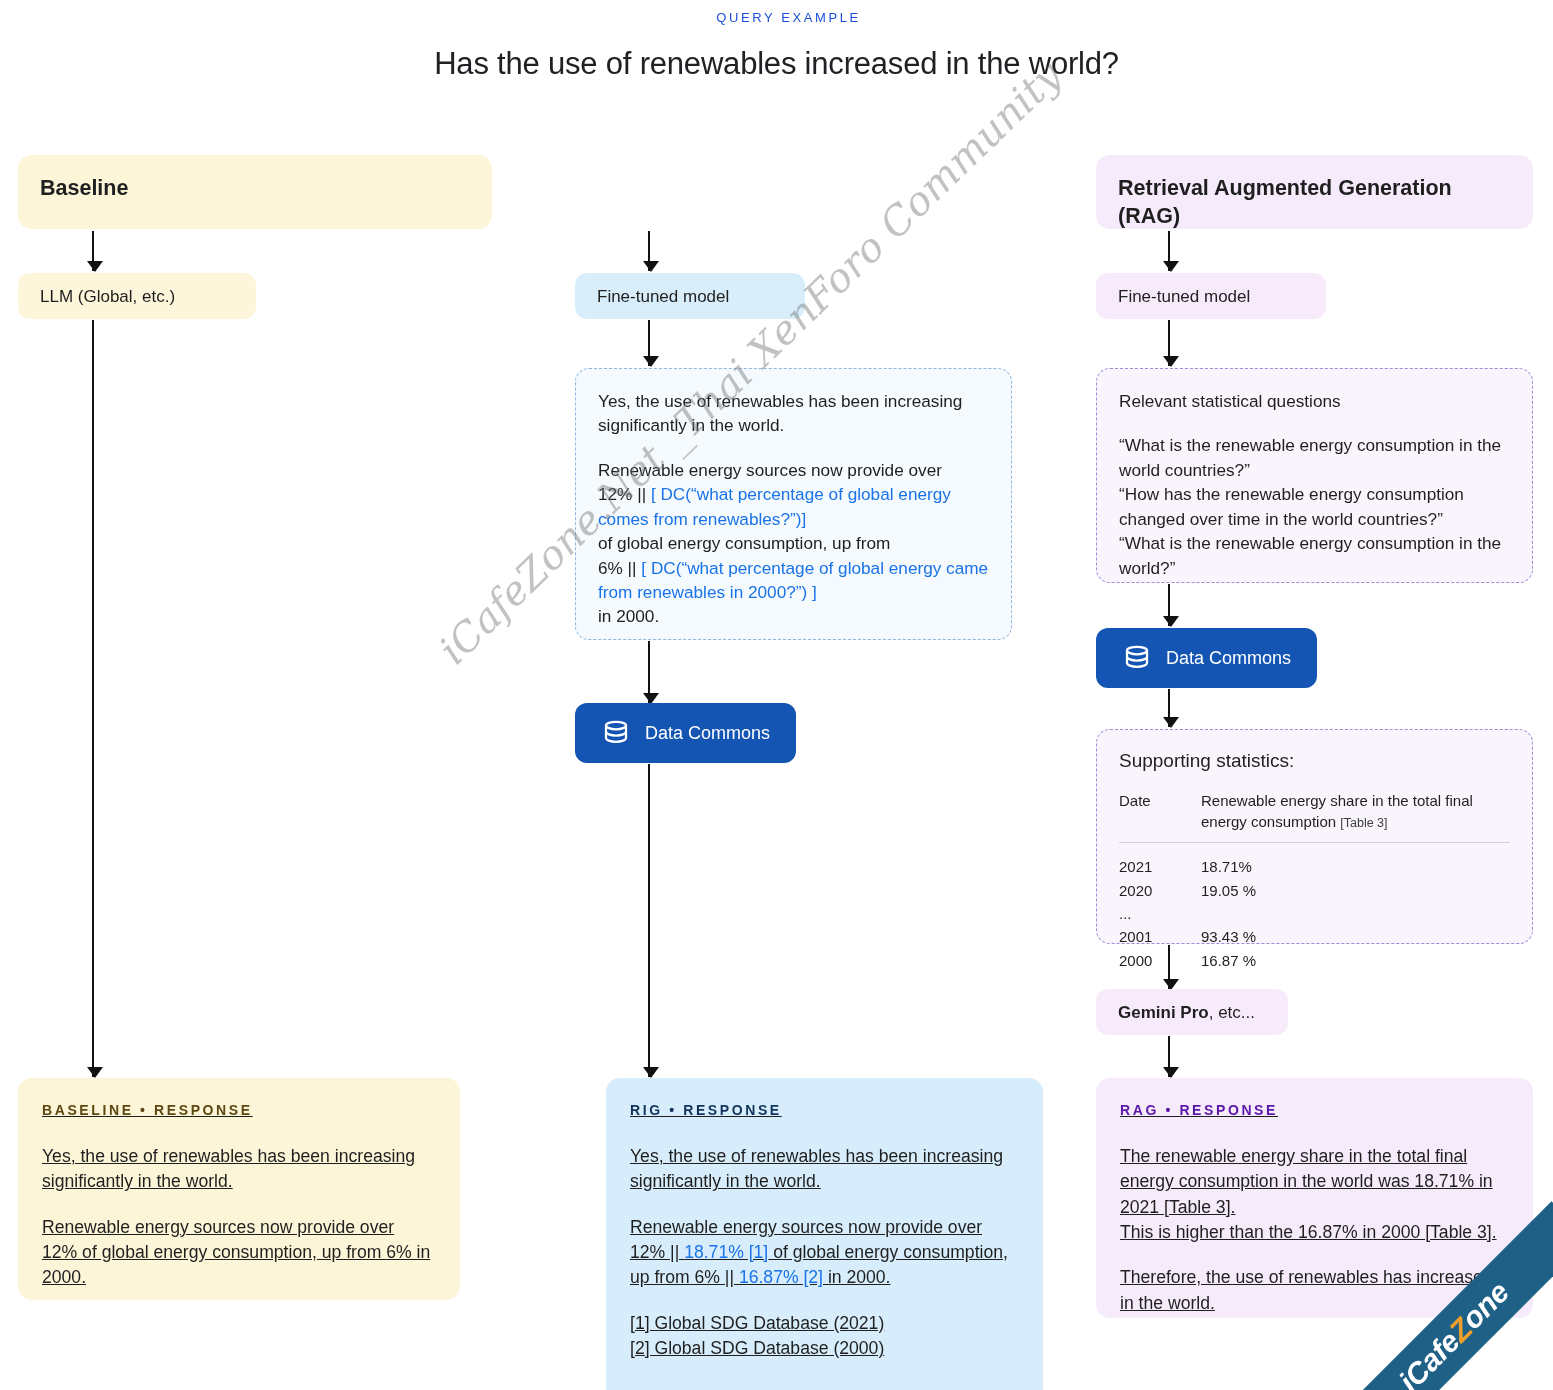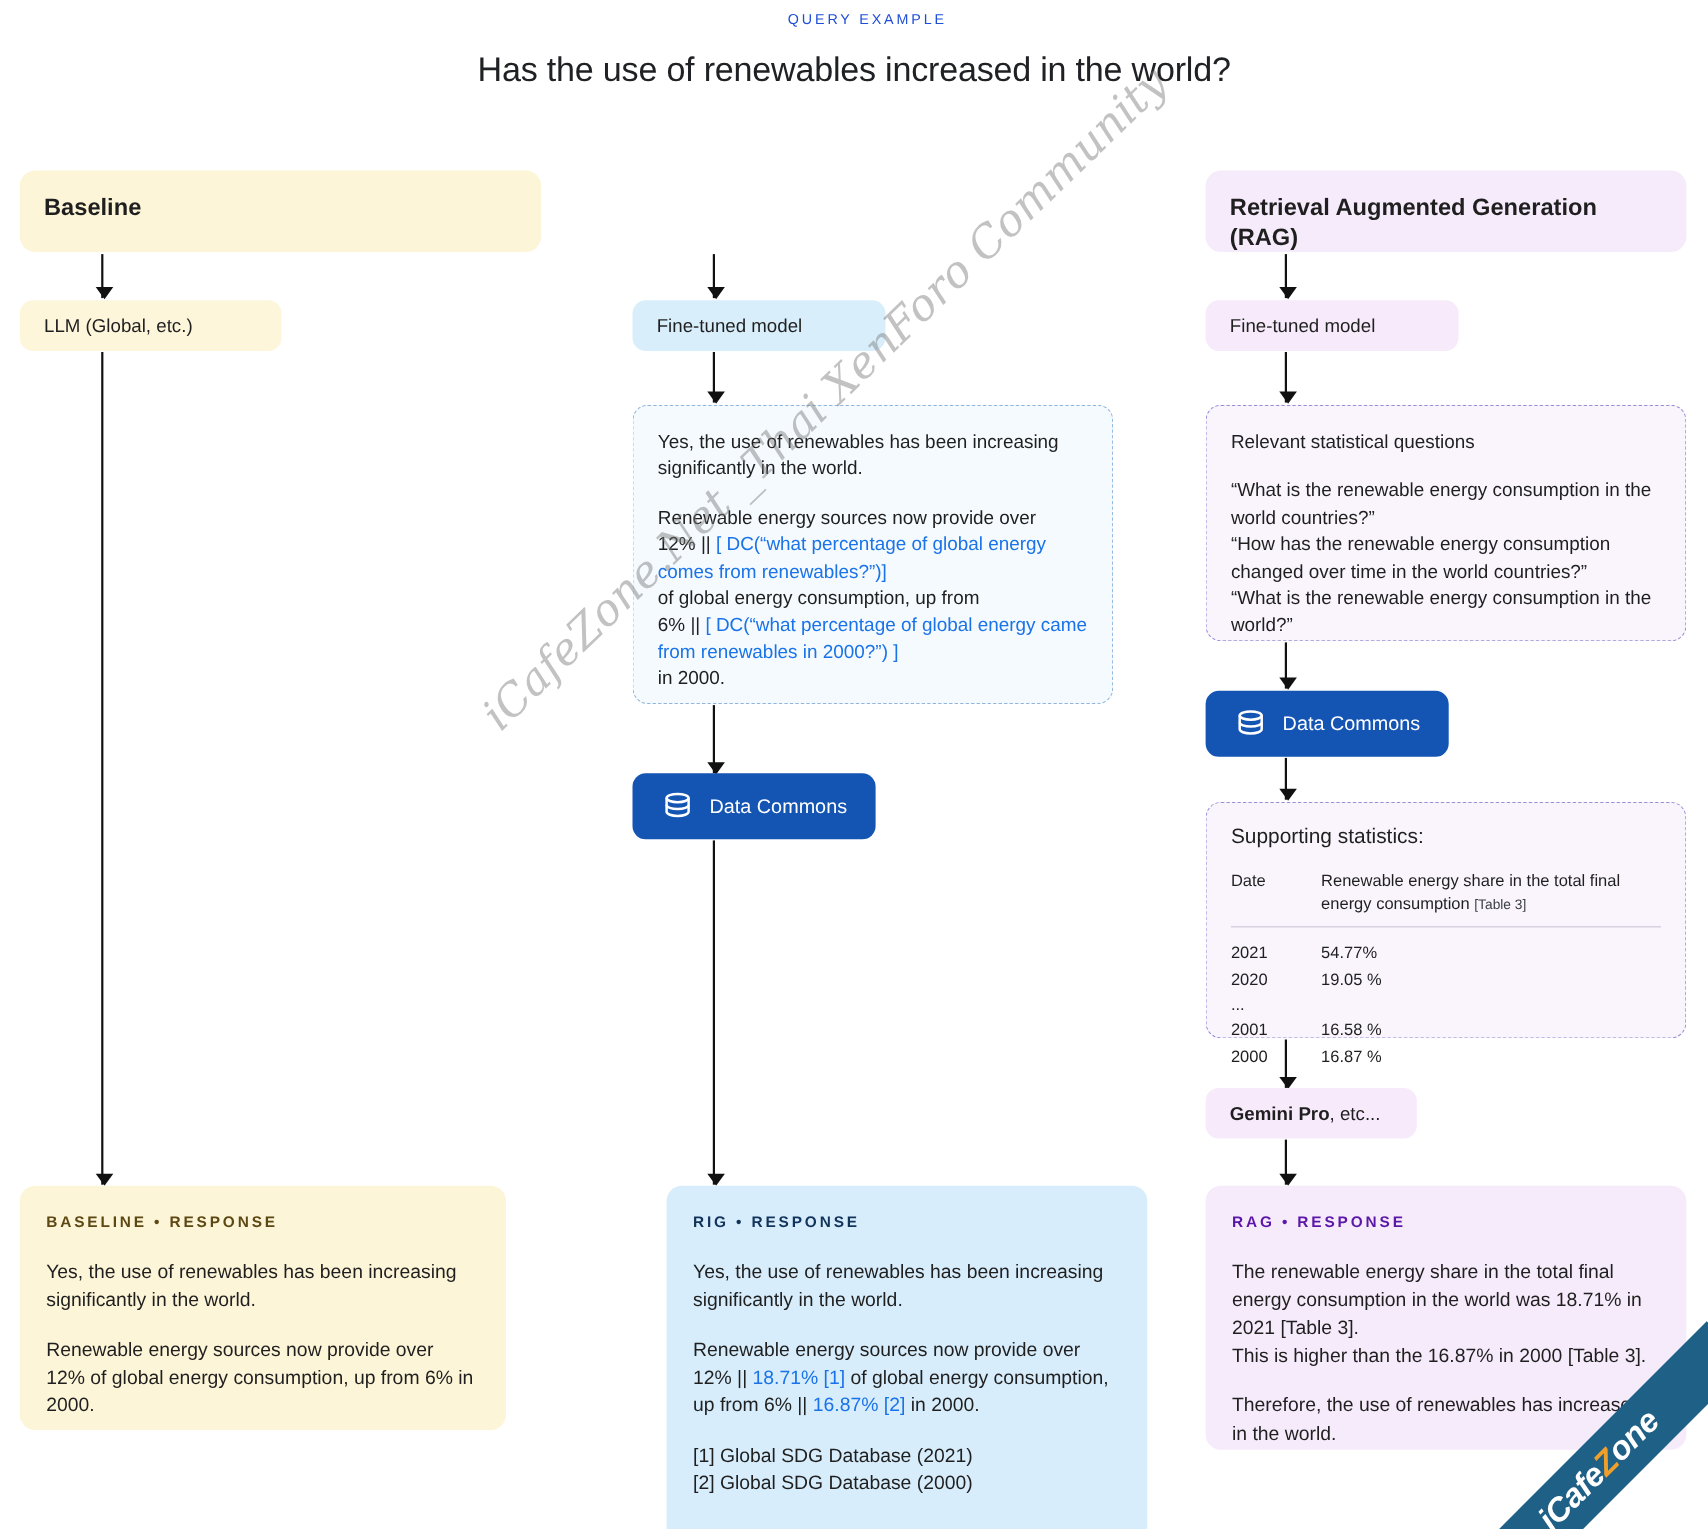--- a/index.html
+++ b/index.html
@@ -60,20 +60,21 @@
     line-height: 1.42;
     color: #1f1f1f;
   }
   .dashed.rig { border-color: #8fb6de; background: #f4fafd; }
   .dashed.rag { background: #faf5fd; }
 
   .resp {
     position: absolute;
     border-radius: 14px;
     padding: 24px 29px 28px 24px;
+    text-decoration: underline;
   }
   .resp-label {
     font-size: 14px;
     font-weight: 700;
     letter-spacing: 2.6px;
     margin-bottom: 26px;
   }
   .resp-body { font-size: 17.6px; line-height: 1.44; color: #1f1f1f; }
   .resp-body p + p { margin-top: 20px; }
 
@@ -297,33 +298,33 @@
           <th class="c0">Date</th>
           <th>
             <span>Renewable energy share in the total final energy consumption</span>
             <span class="tbl-ref">[Table 3]</span>
           </th>
         </tr>
       </thead>
       <tbody>
         <tr>
           <td>2021</td>
-          <td>54.77%</td>
+          <td>18.71%</td>
         </tr>
         <tr>
           <td>2020</td>
           <td>19.05 %</td>
         </tr>
         <tr>
           <td>...</td>
           <td></td>
         </tr>
         <tr>
           <td>2001</td>
-          <td>16.58 %</td>
+          <td>93.43 %</td>
         </tr>
         <tr>
           <td>2000</td>
           <td>16.87 %</td>
         </tr>
       </tbody>
     </table>
   </div>
 
   <div class="arrow" style="left:1168px; top:945px; height:44px;"></div>

